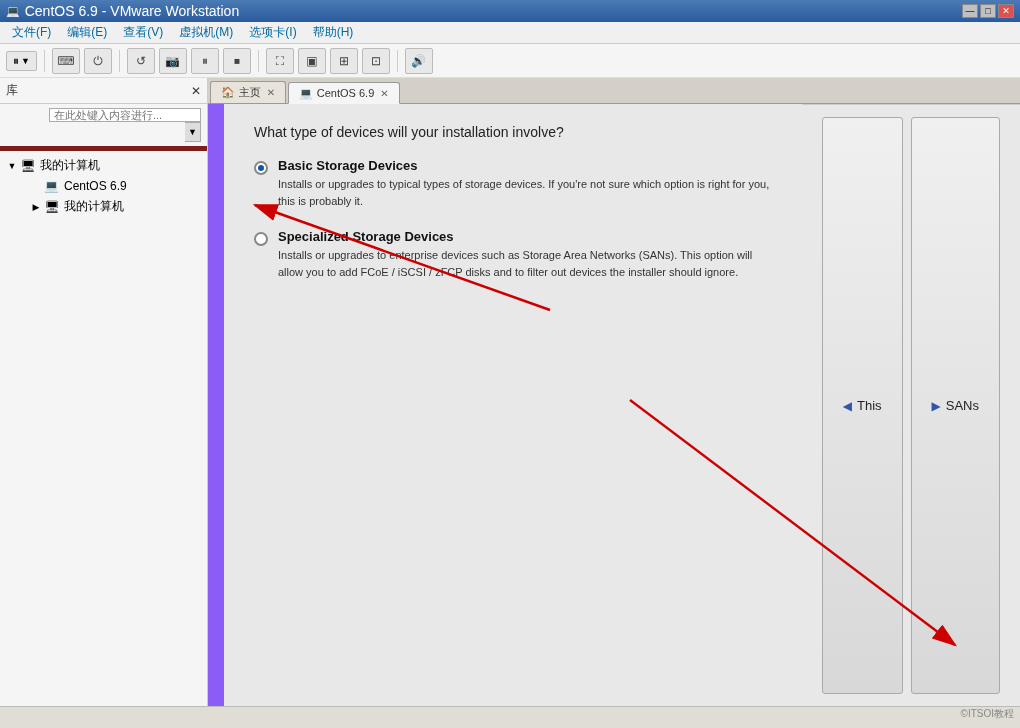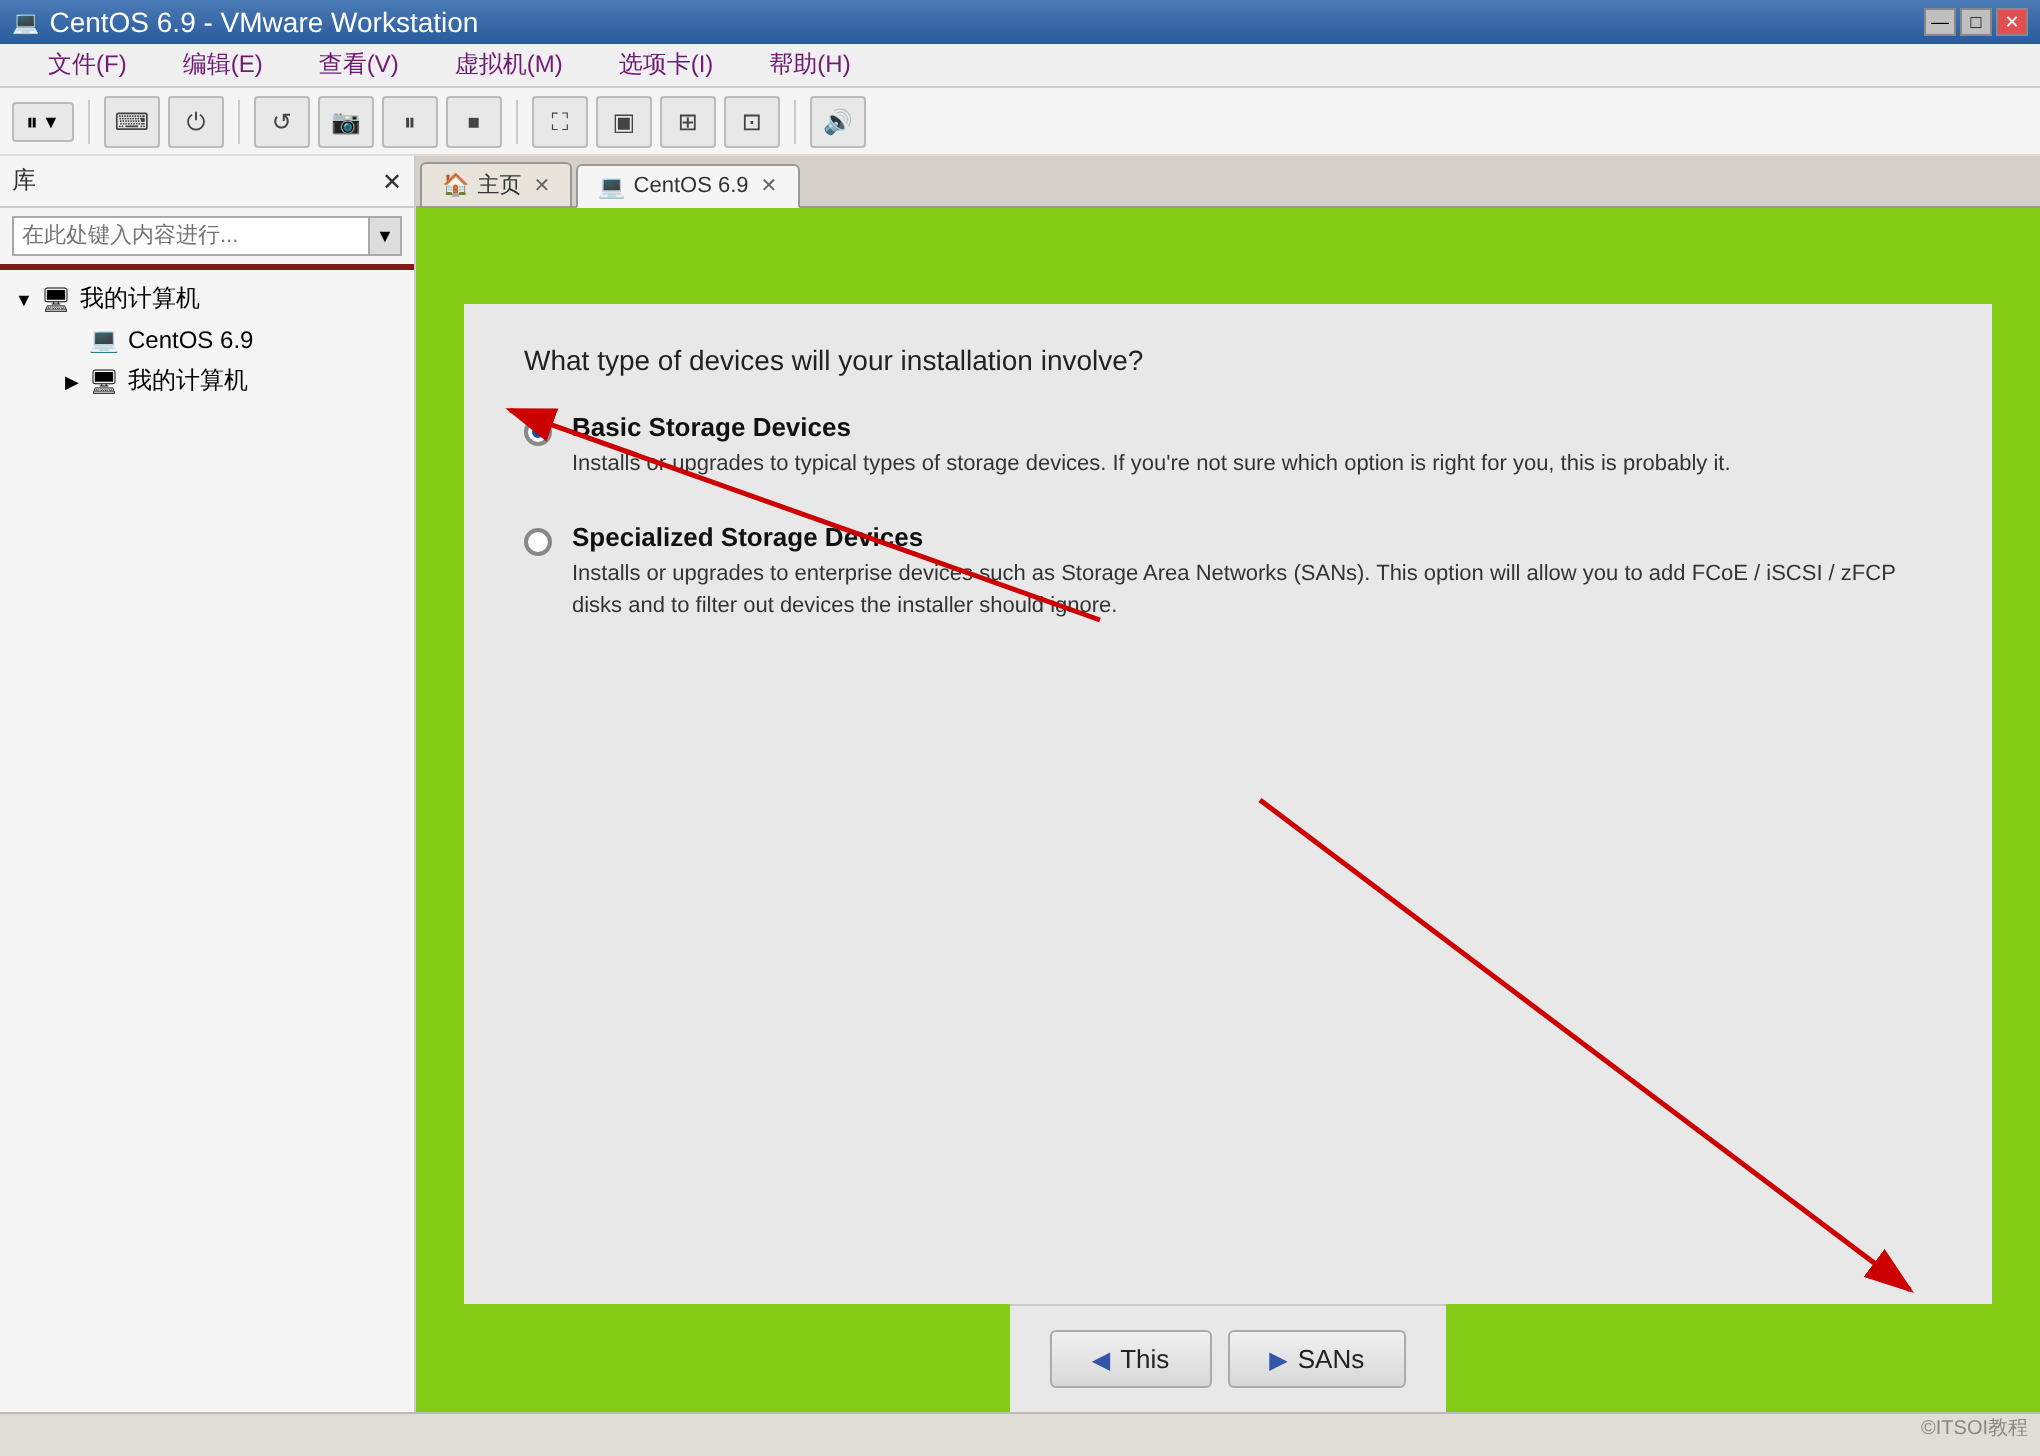--- a/index.html
+++ b/index.html
@@ -51,22 +51,21 @@
       height: 22px;
       display: flex;
       align-items: center;
       padding: 0 4px;
       border-bottom: 1px solid #ccc;
       font-size: 12px;
     }
     .menu-item {
       padding: 2px 8px;
       cursor: pointer;
-      color: #701a75;
-      margin-left: 12px;
+      color: #0369a1;
     }
 
     
     #toolbar {
       background: #f5f5f5;
       height: 34px;
       display: flex;
       align-items: center;
       padding: 0 6px;
       border-bottom: 1px solid #ddd;
@@ -118,21 +117,22 @@
       justify-content: space-between;
       padding: 4px 6px;
       font-size: 12px;
       color: #333;
       border-bottom: 1px solid #ccc;
     }
     #search-bar {
       display: flex;
       align-items: flex-end;
       padding: 4px 6px;
-      border-bottom: 3px solid #7f1d1d;
+      border-bottom: 5px solid #7f1d1d;
+      flex-direction: column;
     }
     #search-bar input {
       flex: 1;
       height: 20px;
       border: 1px solid #aaa;
       font-size: 11px;
       padding: 0 4px;
       color: #888;
       background: white;
     }
@@ -226,24 +226,23 @@
       cursor: pointer;
     }
     .tab .tab-icon {
       margin-right: 4px;
       font-size: 11px;
     }
 
     
     #installer-frame {
       flex: 1;
-      background: #84cc16;
-      display: flex;
-      flex-direction: column;
-      align-items: center;
+      background: #8b5cf6;
+      display: flex;
+      flex-direction: row;
     }
 
     
     #installer-header {
       background: #0d1a3a;
       height: 40px;
       margin: 8px 8px 0 8px;
     }
 
     

